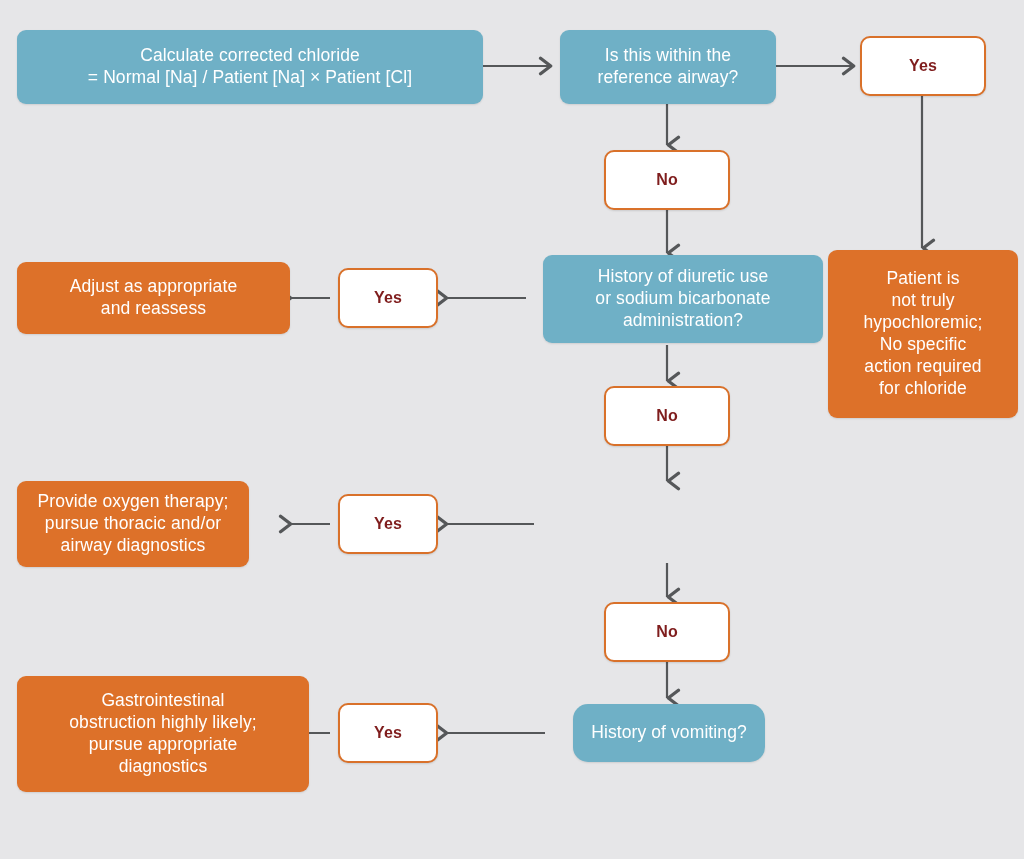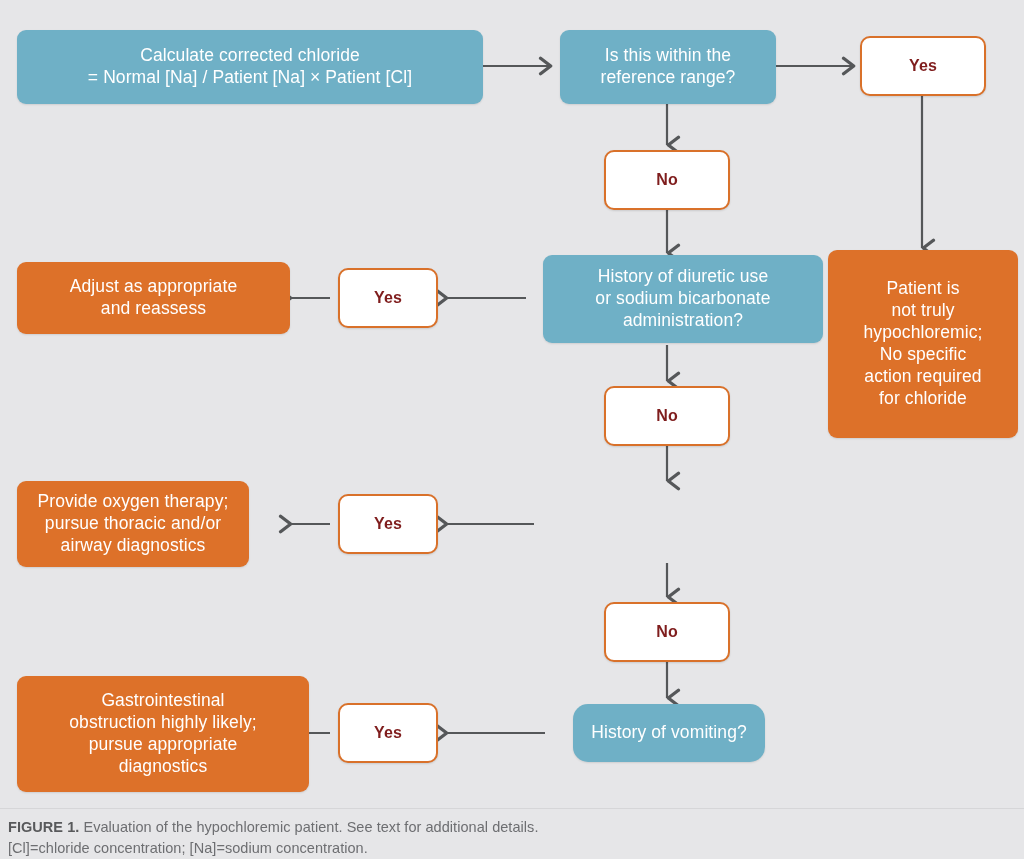--- a/index.html
+++ b/index.html
@@ -127,27 +127,27 @@
         <line x1="667" y1="662" x2="667" y2="698" marker-end="url(#arrow-down)"></line>
         <line x1="545" y1="733" x2="448" y2="733" marker-end="url(#chev-left)"></line>
         <line x1="330" y1="733" x2="292" y2="733" marker-end="url(#chev-left)"></line>
       </g>
     </svg>
 
     <div class="node process" style="left:17px; top:30px; width:466px; height:74px;">Calculate corrected chloride
 = Normal [Na] / Patient [Na] × Patient [Cl]</div>
 
     <div class="node process" style="left:560px; top:30px; width:216px; height:74px;">Is this within the
-reference range?</div>
+reference airway?</div>
 
     <div class="node decision" style="left:860px; top:36px; width:126px; height:60px;">Yes</div>
 
     <div class="node decision" style="left:604px; top:150px; width:126px; height:60px;">No</div>
 
-    <div class="node action" style="left:828px; top:250px; width:190px; height:188px;">Patient is
+    <div class="node action" style="left:828px; top:250px; width:190px; height:168px;">Patient is
 not truly
 hypochloremic;
 No specific
 action required
 for chloride</div>
 
     <div class="node process" style="left:543px; top:255px; width:280px; height:88px;">History of diuretic use
 or sodium bicarbonate
 administration?</div>
 
@@ -171,18 +171,14 @@
 
     <div class="node decision" style="left:338px; top:703px; width:100px; height:60px;">Yes</div>
 
     <div class="node action" style="left:17px; top:676px; width:292px; height:116px;">Gastrointestinal
 obstruction highly likely;
 pursue appropriate
 diagnostics</div>
 
   </div>
 
-  <div class="footer">
-    <div class="footer-line"><span class="lead">FIGURE 1.</span><span> Evaluation of the hypochloremic patient. See text for additional details.</span></div>
-    <div class="footer-line">[Cl]=chloride concentration; [Na]=sodium concentration.</div>
-  </div>
 
 </div>
 
 </body></html>

